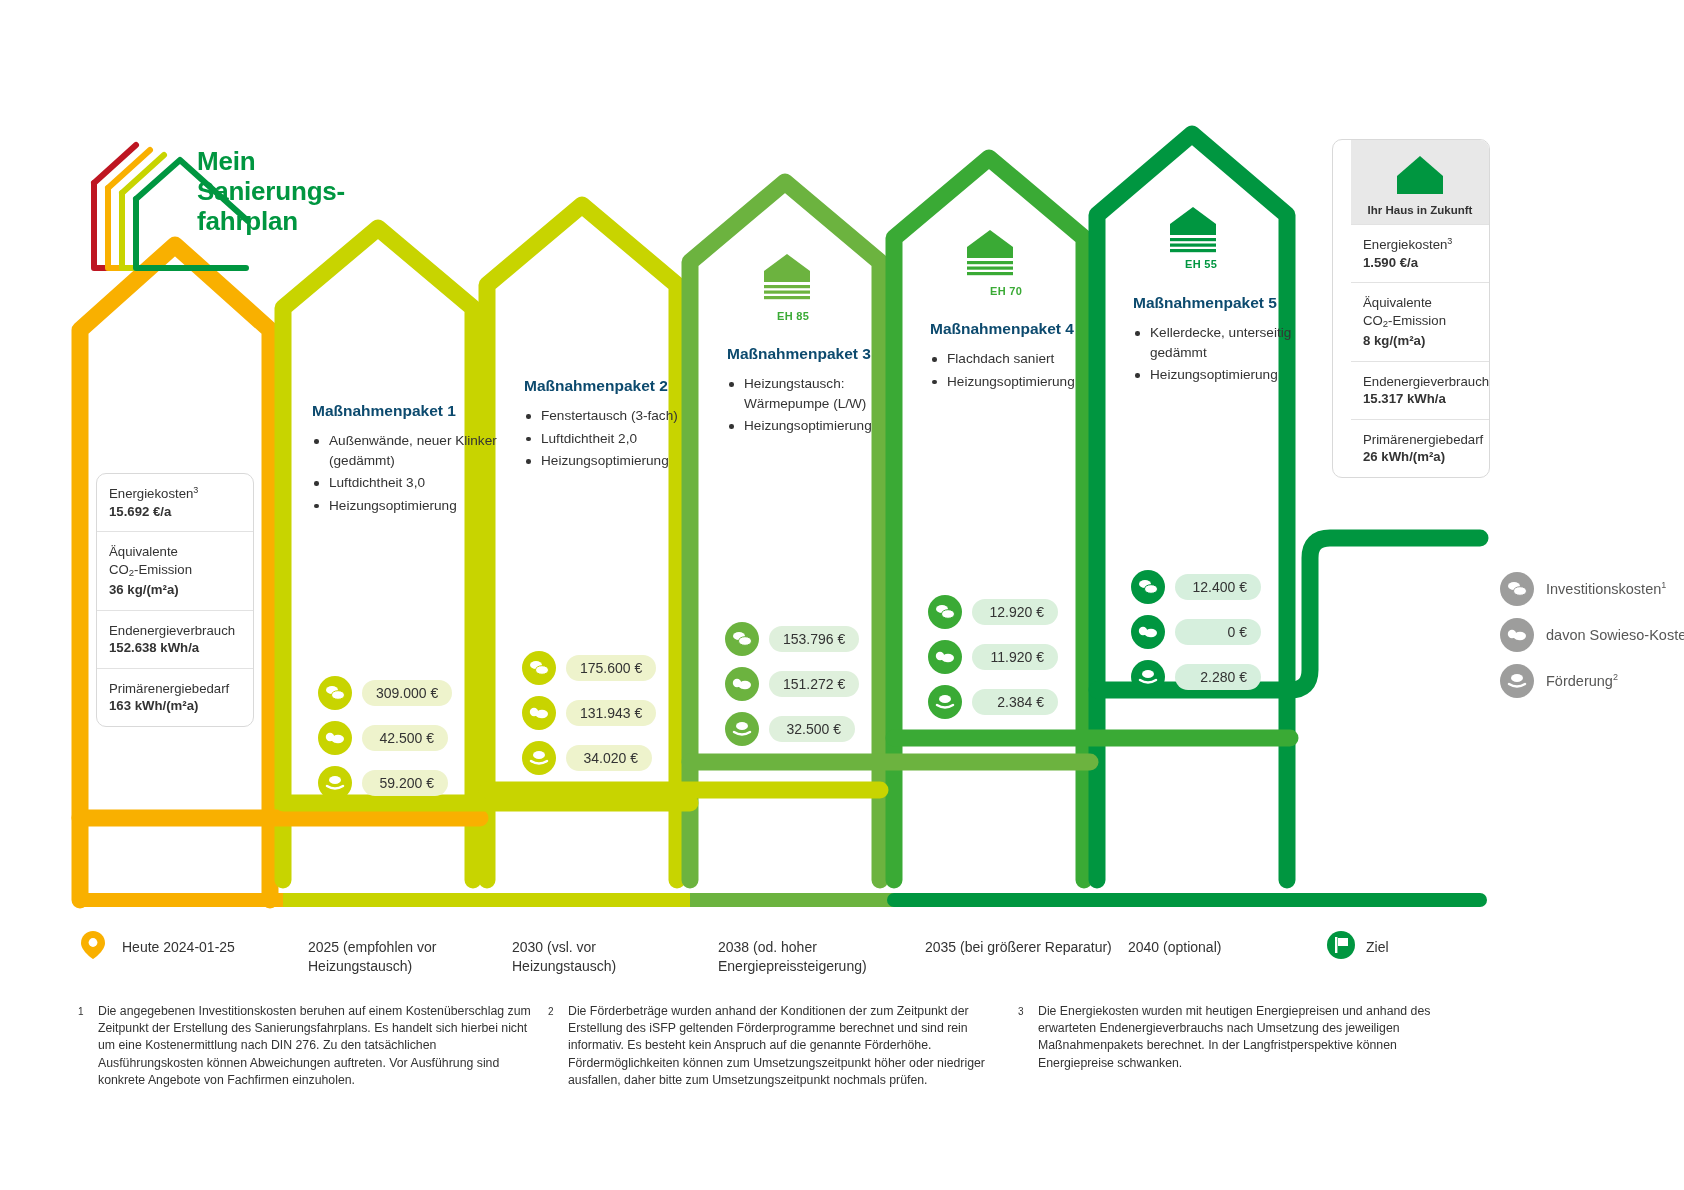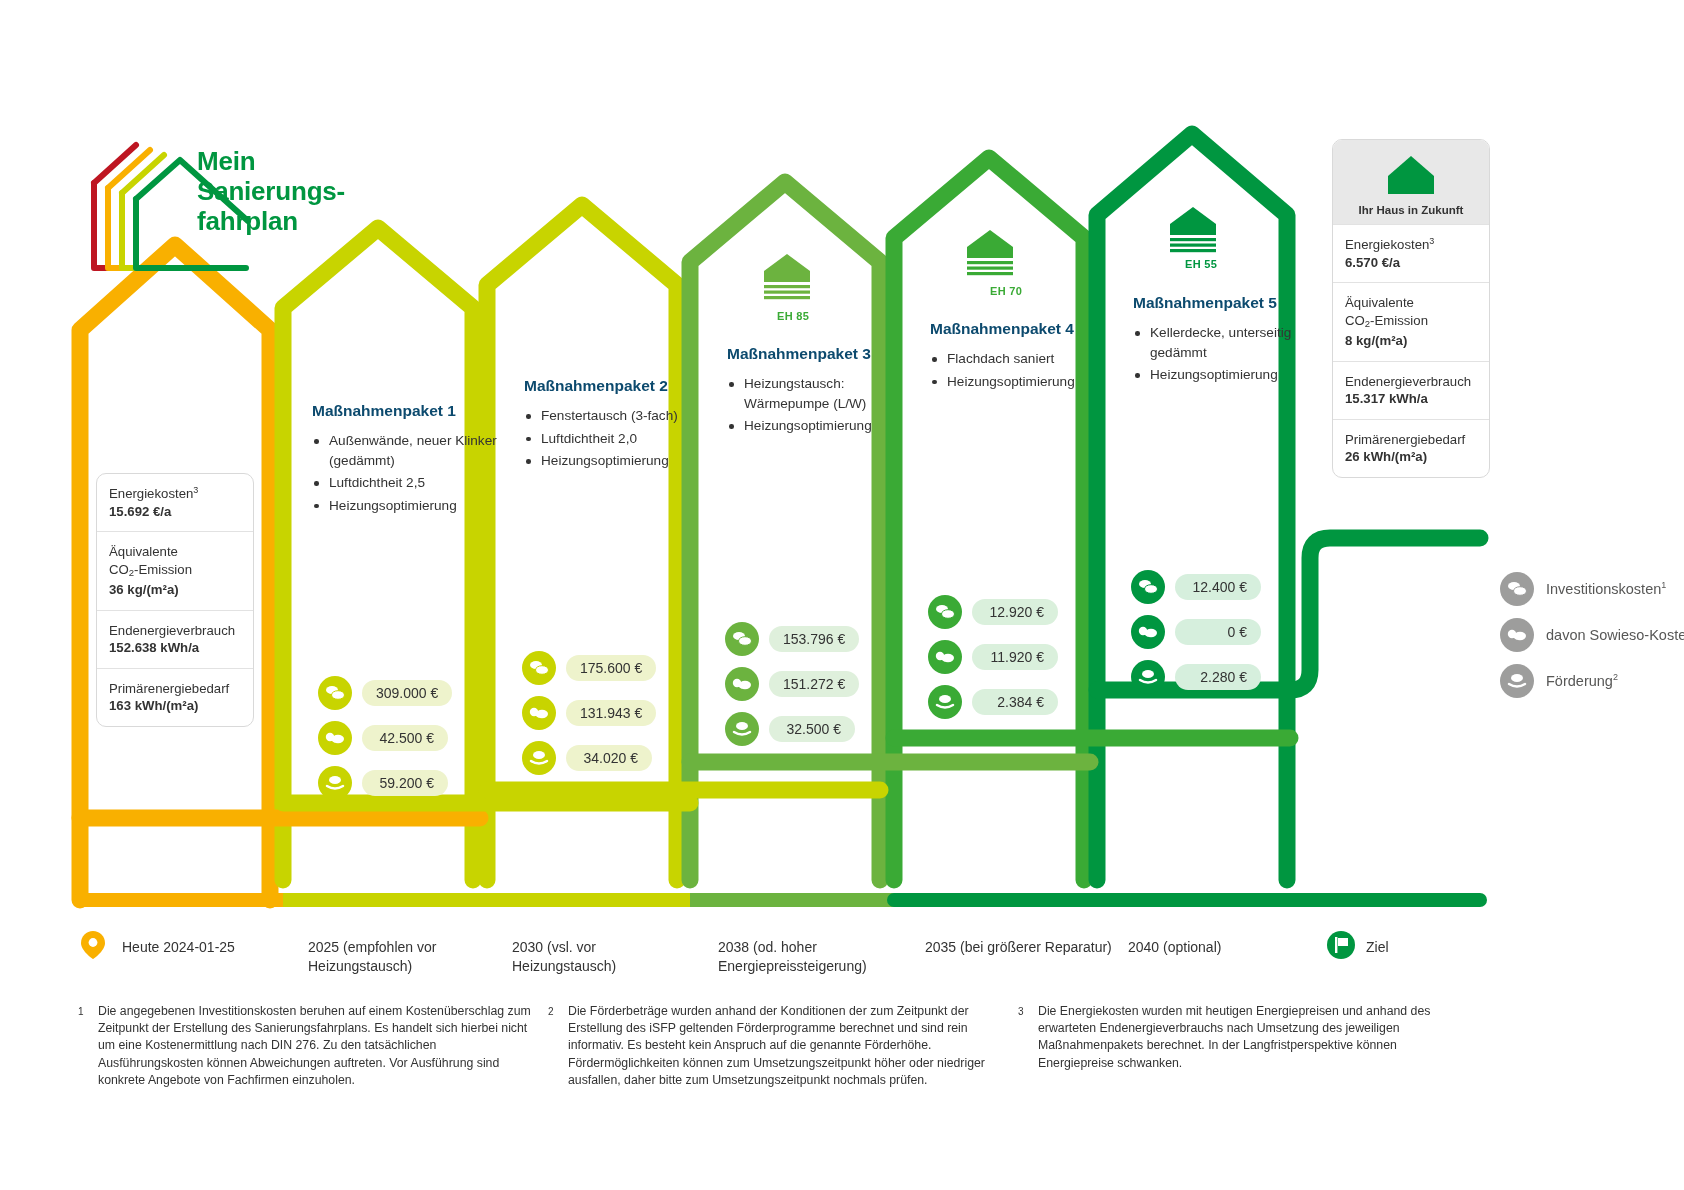--- a/index.html
+++ b/index.html
@@ -16,21 +16,21 @@
   .card-head{background:#e8e8e8;padding:14px 0 8px;text-align:center;}
   .card-head .hico{display:block;margin:0 auto 8px;}
   .card-head-label{font-size:11.5px;font-weight:700;color:#333;}
   .card-row{padding:11px 12px 11px;border-top:1px solid #e2e2e2;font-size:13.2px;line-height:17.5px;color:#333;}
   .card-row:first-of-type{border-top:none;}
   .card-row b{font-weight:700;display:block;}
   sup{font-size:9px;line-height:0;}
   .sub{font-size:9.5px;vertical-align:-2px;}
 
   #card-today{left:96px;top:473px;}
-  #card-future{left:1332px;top:139px;}
+  #card-future{left:1332px;top:139px;padding-left:18px;}
 
   
   .pkg{position:absolute;width:200px;}
   .pkg-title{font-size:15.5px;font-weight:700;color:#0c4a6e;margin-bottom:11px;}
   .pkg ul{margin:0;padding:0;list-style:none;}
   .pkg li{font-size:13.6px;line-height:19.5px;color:#333;padding-left:17px;position:relative;margin-bottom:3px;}
   .pkg li:before{content:"";position:absolute;left:2px;top:8px;width:4.5px;height:4.5px;border-radius:50%;background:#333;}
 
   #pkg1{left:312px;top:402px;}
   #pkg2{left:524px;top:377px;}
@@ -172,41 +172,41 @@
 
   <div class="card" id="card-future">
     <div class="card-head">
       <svg class="hico" width="54" height="42">
         <path d="M27 2 L50 22 L50 40 L4 40 L4 22 Z" fill="#009640"></path>
       </svg>
       <div class="card-head-label">Ihr Haus in Zukunft</div>
     </div>
     <div class="card-row">
       <span>Energiekosten</span><sup>3</sup>
-      <b>6.570 €/a</b>
+      <b>1.590 €/a</b>
     </div>
     <div class="card-row">
       Äquivalente<br>CO<span class="sub">2</span>-Emission
       <b>8 kg/(m²a)</b>
     </div>
     <div class="card-row">
       <span>Endenergieverbrauch</span>
       <b>15.317 kWh/a</b>
     </div>
     <div class="card-row">
       <span>Primärenergiebedarf</span>
       <b>26 kWh/(m²a)</b>
     </div>
   </div>
 
   <div class="pkg" id="pkg1">
     <div class="pkg-title">Maßnahmenpaket 1</div>
     <ul>
       <li>Außenwände, neuer Klinker (gedämmt)</li>
-      <li>Luftdichtheit 2,5</li>
+      <li>Luftdichtheit 3,0</li>
       <li>Heizungsoptimierung</li>
     </ul>
   </div>
   <div class="pkg" id="pkg2">
     <div class="pkg-title">Maßnahmenpaket 2</div>
     <ul>
       <li>Fenstertausch (3-fach)</li>
       <li>Luftdichtheit 2,0</li>
       <li>Heizungsoptimierung</li>
     </ul>

